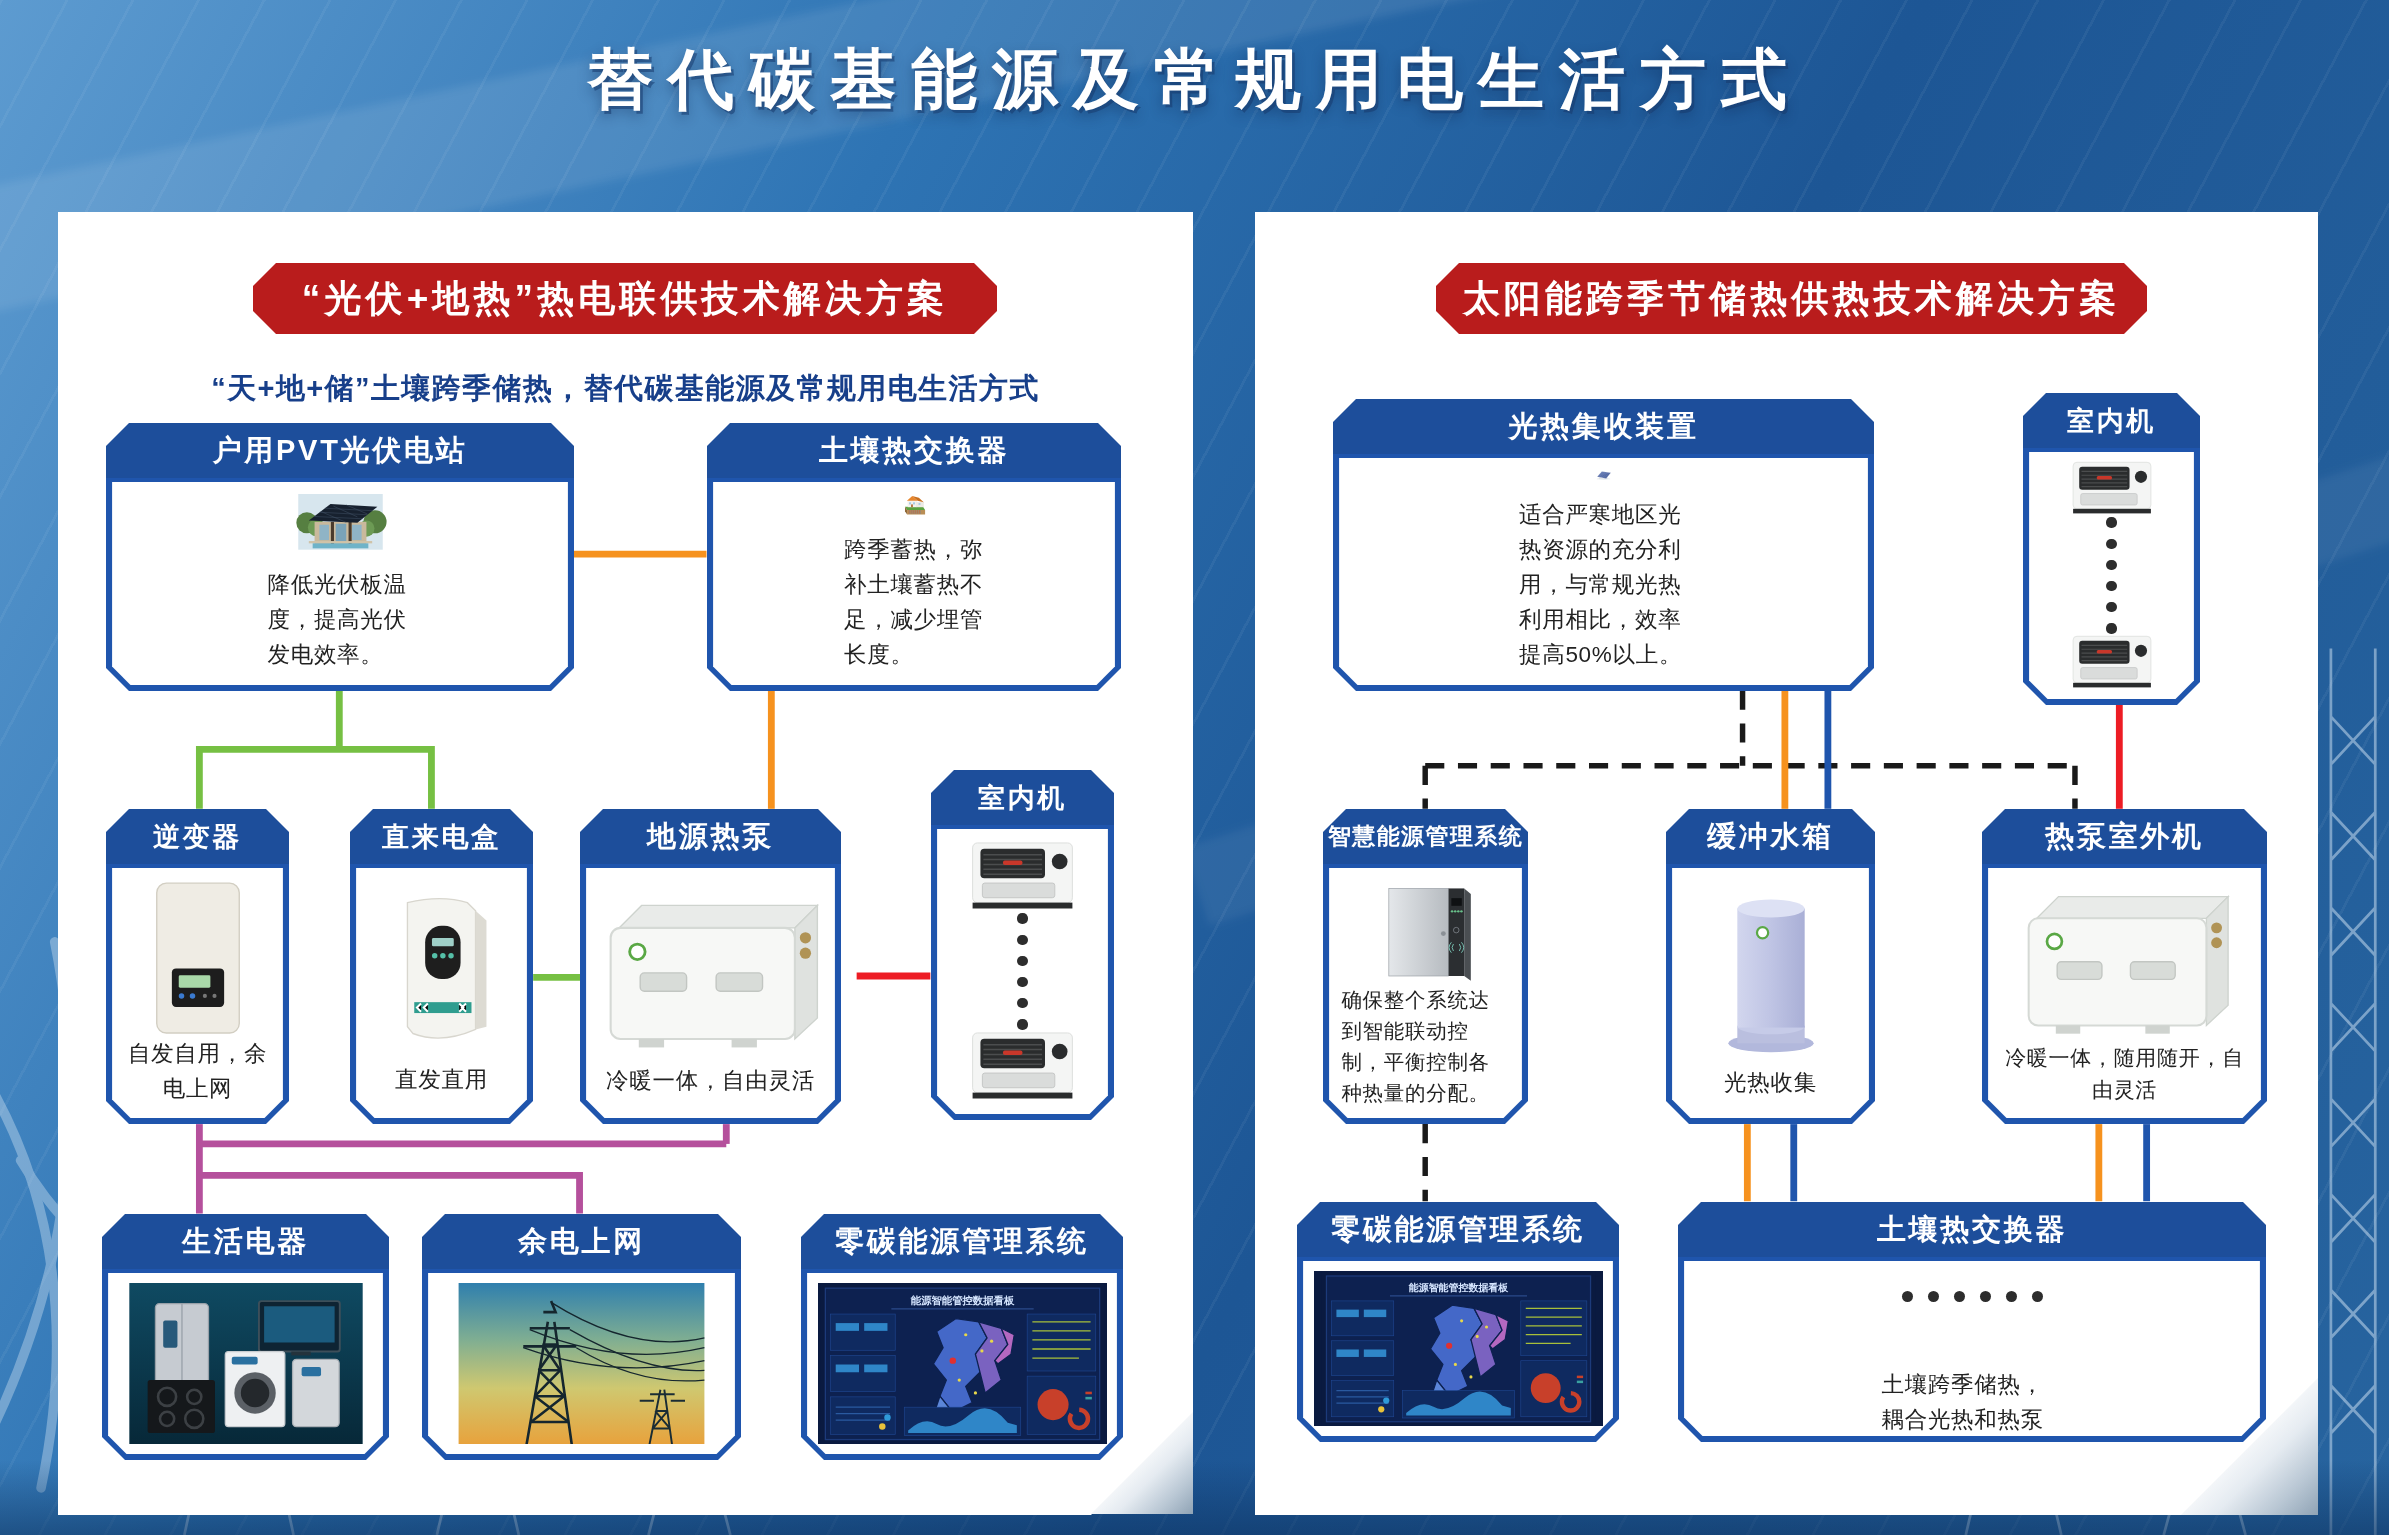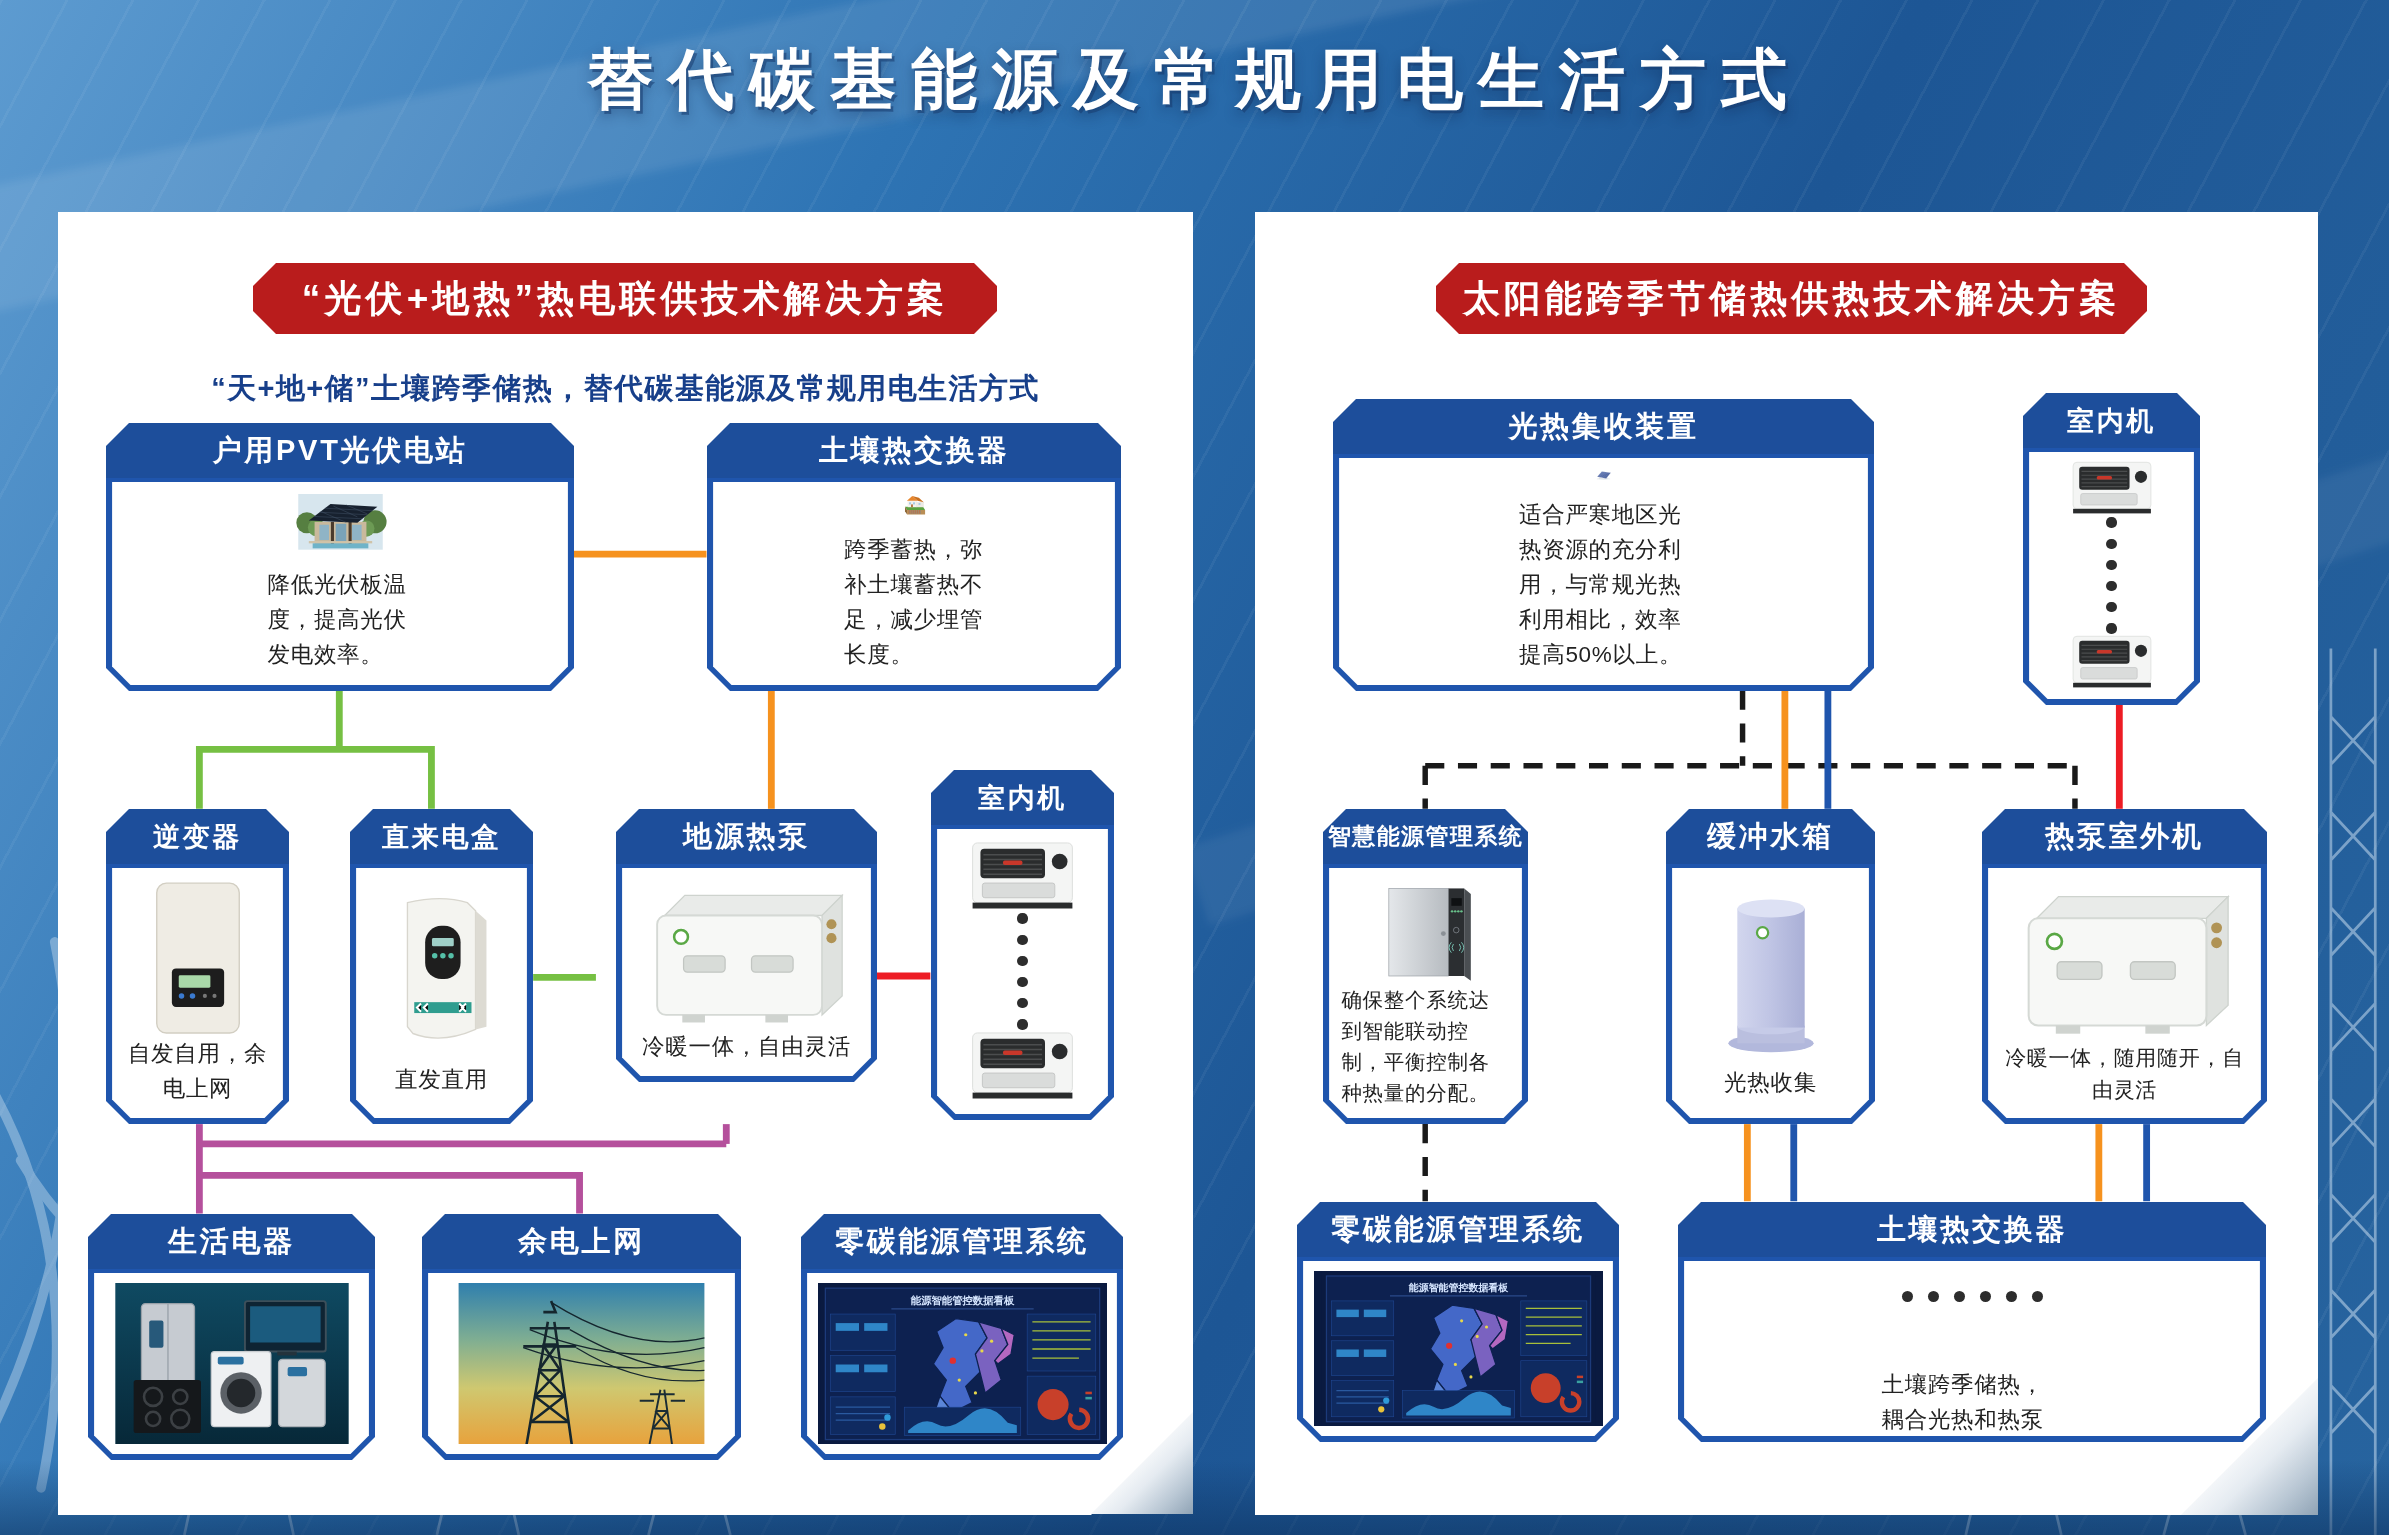--- a/index.html
+++ b/index.html
@@ -246,21 +246,21 @@
         <circle cx="94" cy="92" r="4" fill="#55c0a8"></circle>
       <rect x="40" y="160" width="84" height="16" fill="#2f9d8f"></rect>
       <g stroke="#ffffff" stroke-width="3">
           <path d="M50 162 L44 168 L50 174 M60 162 L54 168 L60 174 M106 162 L112 168 L106 174 M116 162 L110 168 L116 174"></path>
         </g>
     </svg>
     <div class="cap center">直发直用</div>
   </div>
 </div>
 
-<div class="dev-box" style="left:616px;top:809px;width:261px;height:273px;">
+<div class="dev-box" style="left:580px;top:809px;width:261px;height:315px;">
   <div class="hdr">地源热泵</div>
   <div class="bod col">
     <svg width="225" height="169" viewBox="0 0 320 240">
       <polygon points="30,58 62,26 312,26 280,58" fill="#e9ebe9" stroke="#ced3ce" stroke-width="2"></polygon>
       <polygon points="280,58 312,26 312,186 280,216" fill="#dfe2df" stroke="#ced3ce" stroke-width="2"></polygon>
       <rect x="18" y="58" width="262" height="158" rx="14" fill="#f7f8f6" stroke="#d5d9d5" stroke-width="3"></rect>
       <rect x="60" y="122" width="66" height="26" rx="6" fill="#d8dcd8" stroke="#c2c6c2" stroke-width="2"></rect>
       <rect x="168" y="122" width="66" height="26" rx="6" fill="#d8dcd8" stroke="#c2c6c2" stroke-width="2"></rect>
       <circle cx="56" cy="92" r="11" fill="#ffffff" stroke="#5aa845" stroke-width="4"></circle>
       <circle cx="295" cy="72" r="8" fill="#b09355"></circle>
@@ -309,21 +309,21 @@
           <line x1="30" y1="70" x2="150" y2="70"></line>
         </g>
       <rect x="70" y="42" width="40" height="9" rx="4" fill="#c8372a"></rect>
       <circle cx="186" cy="44" r="16" fill="#2a2c2d"></circle>
       <rect x="28" y="88" width="148" height="30" rx="5" fill="#dadcdb" stroke="#c5c7c6" stroke-width="2"></rect>
       <rect x="8" y="128" width="204" height="12" fill="#2a2c2d"></rect>
     </svg>
   </div>
 </div>
 
-<div class="dev-box" style="left:88px;top:1214px;width:287px;height:246px;">
+<div class="dev-box" style="left:102px;top:1214px;width:287px;height:246px;">
   <div class="hdr">生活电器</div>
   <div class="bod row" style="padding:9.6px;">
     <svg width="254" height="165" viewBox="0 0 360 250">
       <rect width="360" height="250" fill="#0c3f54"></rect>
       <rect width="360" height="250" fill="url(#apg)"></rect>
       <defs>
           <linearGradient id="apg" x1="0" y1="0" x2="0" y2="1">
             <stop offset="0" stop-color="#0f4a62"></stop>
             <stop offset="1" stop-color="#072838"></stop>
           </linearGradient>

